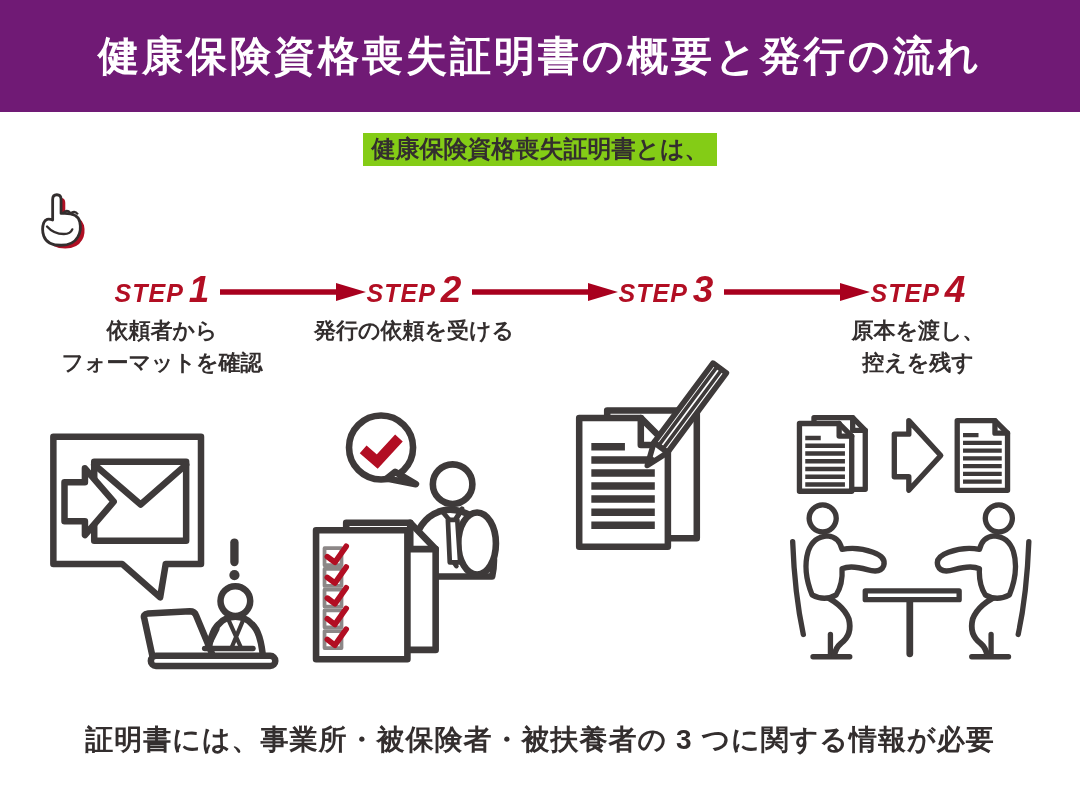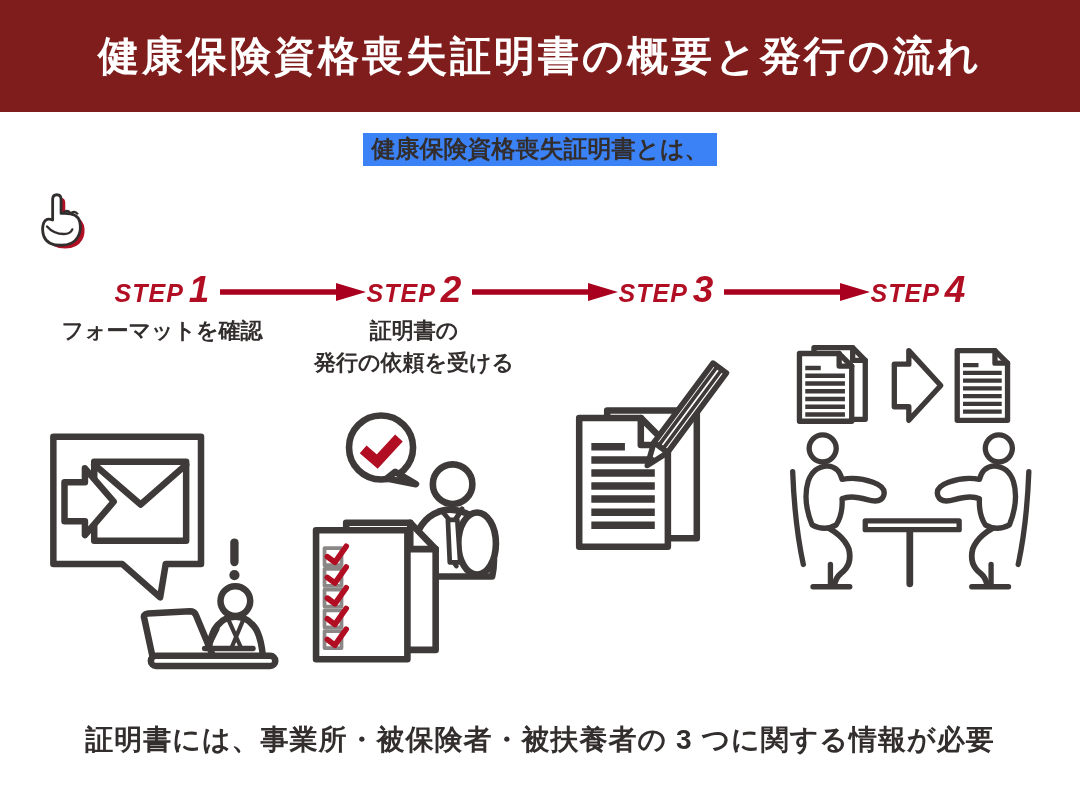--- a/index.html
+++ b/index.html
@@ -2,28 +2,28 @@
 <html><head>
 <meta charset="utf-8">
 <style>
   html,body { margin:0; padding:0; }
   body {
     width:1080px; height:810px; background:#ffffff;
     font-family:"Liberation Sans", sans-serif;
     color:#332E2E; overflow:hidden;
   }
   .banner {
-    height:112px; background:#7f1d1d;
+    height:112px; background:#701a75;
     display:flex; align-items:center; justify-content:center;
   }
   .banner .title {
     color:#ffffff; font-size:41px; font-weight:bold; letter-spacing:3px; margin:0;
   }
   .intro { margin-top:20px; text-align:center; font-size:24px; font-weight:bold; line-height:1; }
-  .intro .hl { background:#3b82f6; display:inline-block; padding:4px 8px 5px; margin:1px 4px; }
+  .intro .hl { background:#84cc16; display:inline-block; padding:4px 8px 5px; margin:1px 4px; }
   .section-head { display:flex; align-items:center; gap:12px; margin:24px 0 0 34px; }
   .section-head .heading { font-size:31px; font-weight:bold; letter-spacing:2px; margin:0; }
   .steps { position:relative; margin:22px 36px 0; }
   .step-row { display:flex; }
   .step-col { width:252px; display:flex; flex-direction:column; align-items:center; }
   .step-head { height:40px; display:flex; align-items:baseline; gap:5px;
     color:#B20E23; font-style:italic; font-weight:bold; }
   .step-word { font-size:25px; letter-spacing:1px; }
   .step-num  { font-size:37px; line-height:1; }
   .step-desc { margin-top:4px; text-align:center; font-size:22px; font-weight:bold; line-height:1.45; height:66px; }
@@ -56,20 +56,21 @@
 
 <div class="steps">
   <div class="step-row">
 
     <div class="step-col">
       <div class="step-head">
         <span class="step-word">STEP</span>
         <span class="step-num">1</span>
       </div>
       <div class="step-desc">
+        <div>依頼者から</div>
         <div>フォーマットを確認</div>
       </div>
       <div class="illus">
         <svg width="260" height="270" viewBox="0 0 280 290" fill="#ffffff" stroke="#3E3A3A" stroke-width="7" stroke-linejoin="round" stroke-linecap="round">
           <path d="M23,23 H182 V160 H144 L138,196 L97,160 H23 Z"></path>
           <rect x="67" y="50" width="99" height="85"></rect>
           <path d="M67,53 L117,96 L166,53" fill="none"></path>
           <path d="M35,72 H57 V57 L88,93 L57,129 V114 H35 Z"></path>
           <path d="M218,137 V158" fill="none" stroke-width="9"></path>
           <circle cx="218" cy="172" r="5.5" fill="#3E3A3A" stroke="none"></circle>
@@ -83,21 +84,20 @@
         </svg>
       </div>
     </div>
 
     <div class="step-col">
       <div class="step-head">
         <span class="step-word">STEP</span>
         <span class="step-num">2</span>
       </div>
       <div class="step-desc">
-        <div>証明書の</div>
         <div>発行の依頼を受ける</div>
       </div>
       <div class="illus">
         <svg width="226" height="283" viewBox="0 0 240 300" fill="#ffffff" stroke="#3E3A3A" stroke-width="7" stroke-linejoin="round" stroke-linecap="round">
           <path d="M119,185 Q114,140 136,122 Q152,110 170,116 Q192,123 200,142 Q208,162 203,185 Z"></path>
           <path d="M168,119 Q157,133 158,152 Q158,165 165,174" fill="none" stroke-width="5"></path>
           <ellipse cx="187" cy="150" rx="20" ry="33"></ellipse>
           <circle cx="161" cy="87" r="21"></circle>
           <path d="M150,116 L161,129 L171,113" fill="none" stroke-width="5"></path>
           <path d="M156,125 L166,125 L169,170 L158,170 Z" stroke-width="5"></path>
@@ -145,20 +145,24 @@
           <path d="M85,130 L93.4,123.8 L88.6,120.2 Z" fill="#3E3A3A" stroke="#3E3A3A" stroke-width="2"></path>
         </svg>
       </div>
     </div>
 
     <div class="step-col">
       <div class="step-head">
         <span class="step-word">STEP</span>
         <span class="step-num">4</span>
       </div>
+      <div class="step-desc">
+        <div>原本を渡し、</div>
+        <div>控えを残す</div>
+      </div>
       <div class="illus">
         <svg width="271" height="281" viewBox="0 0 280 290" fill="#ffffff" stroke="#3E3A3A" stroke-width="5.5" stroke-linejoin="round" stroke-linecap="round">
           <path d="M32,14 H72 L85,27 V88 H32 Z"></path>
           <path d="M72,14 V27 H85" fill="none"></path>
           <path d="M17,20 H58 L71,33 V90 H17 Z"></path>
           <path d="M58,20 V33 H71" fill="none"></path>
           <path d="M23,35 H39 M23,43 H64 M23,51 H64 M23,59 H64 M23,67 H64 M23,75 H64 M23,83 H64" fill="none" stroke-width="4.5" stroke-linecap="butt"></path>
           <path d="M115,31 H130 V17 L163,53 L130,89 V75 H115 Z"></path>
           <path d="M180,17 H219 L232,30 V89 H180 Z"></path>
           <path d="M219,17 V30 H232" fill="none"></path>

